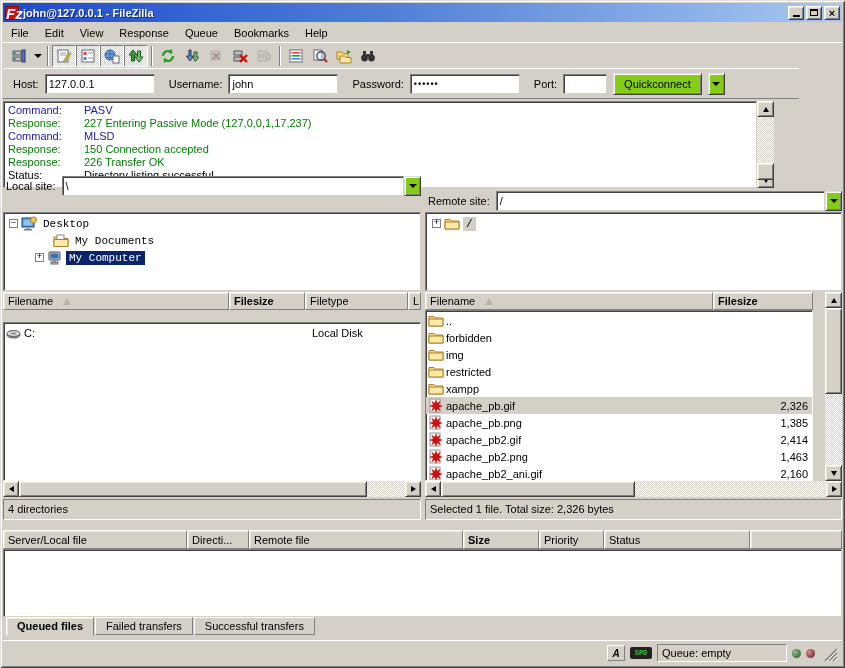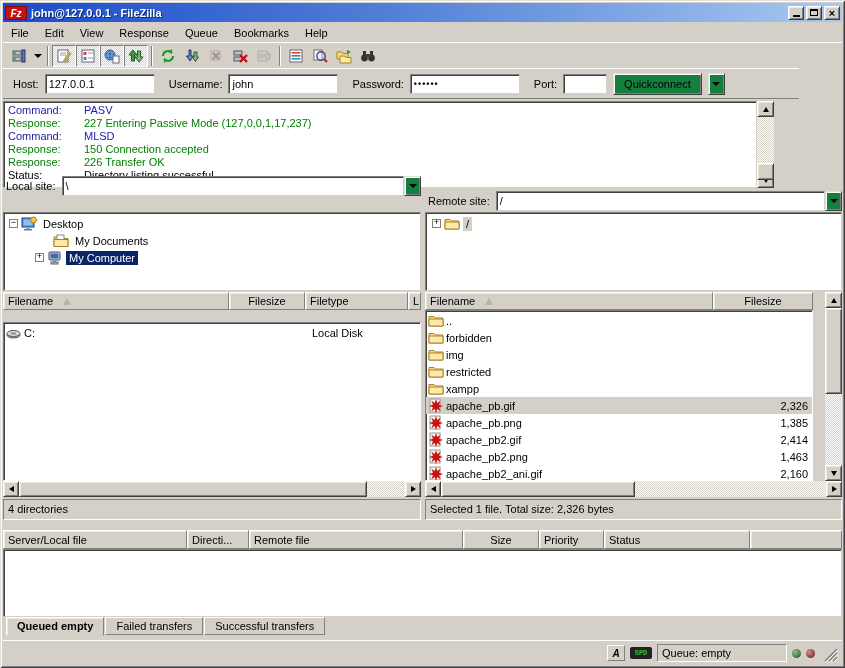--- a/index.html
+++ b/index.html
@@ -7,31 +7,31 @@
   body { font-family:"Liberation Sans", sans-serif; font-size:11px; color:#000; }
 
   #window {
     position:relative; width:845px; height:668px; background:#d4d0c8;
     box-shadow: inset 1px 1px 0 #dfdfdf, inset -1px -1px 0 #404040,
                 inset 2px 2px 0 #fff, inset -2px -2px 0 #808080;
     overflow:hidden;
   }
 
   
-  .raised { background:#15803d; border:1px solid; border-color:#dfdfdf #404040 #404040 #dfdfdf;
+  .raised { background:#84cc16; border:1px solid; border-color:#dfdfdf #404040 #404040 #dfdfdf;
             box-shadow: inset 1px 1px 0 #fff, inset -1px -1px 0 #808080; }
   .sunken-field { background:#fff; border:1px solid; border-color:#808080 #d4d0c8 #d4d0c8 #808080;
             box-shadow: inset 1px 1px 0 #404040, inset -1px -1px 0 #fff; }
 
   
   .titlebar { position:absolute; left:3px; top:3px; width:839px; height:19px;
     background:linear-gradient(to right,#1c4acc,#4f7ed6 45%,#a9c9f1);
     display:flex; align-items:center; padding:0 2px; }
-  .fz-logo { width:22px; height:14px; background:#c41212; color:#fff; font-weight:bold; font-style:italic;
-    font-size:10px; line-height:14px; text-align:center; margin-right:4px; border:1px solid #7d0b0b; }
+  .fz-logo { width:14px; height:14px; background:#c41212; color:#fff; font-weight:bold; font-style:italic;
+    font-size:15px; line-height:14px; text-align:center; margin-right:4px; border:1px solid #7d0b0b; }
   .title-text { color:#fff; font-weight:bold; font-size:11px; text-shadow:1px 1px 0 #0a246a; }
   .caption-btns { margin-left:auto; display:flex; gap:2px; }
   .cap-btn { width:16px; height:14px; background:#d4d0c8; border:1px solid; border-color:#fff #404040 #404040 #fff;
     box-shadow:inset 1px 1px 0 #ece9d8, inset -1px -1px 0 #808080;
     display:flex; align-items:center; justify-content:center; font-size:9px; font-weight:bold; }
   .glyph-min { width:7px; height:2px; background:#000; margin-top:7px; }
   .glyph-max { width:8px; height:7px; border:1px solid #000; border-top:2px solid #000; }
   .glyph-close { font-size:11px; line-height:10px; font-weight:bold; }
 
   
@@ -90,31 +90,31 @@
     box-shadow:inset 1px 1px 0 #404040; padding:2px 3px; line-height:14px; }
   .combo-btn { width:17px; height:20px; display:flex; align-items:center; justify-content:center; flex:none; }
 
   
   .tree { position:absolute; background:#fff; border:1px solid; border-color:#808080 #d4d0c8 #d4d0c8 #808080;
     box-shadow:inset 1px 1px 0 #404040; overflow:hidden; padding-top:2px; }
   .tree-row { height:17px; display:flex; align-items:center; white-space:nowrap; }
   .expander { width:9px; height:9px; background:#fff; border:1px solid #808080; font-size:9px; line-height:7px; text-align:center;
     font-family:"Liberation Mono",monospace; flex:none; }
   .tree-icon { width:16px; height:16px; margin:0 3px; flex:none; }
-  .tree-label { padding:1px 3px; }
+  .tree-label { padding:1px 3px;font-family:Liberation Mono, monospace; }
   .tree-label.sel-active { background:#0a246a; color:#fff; }
   .tree-label.sel-inactive { background:#d4d0c8; color:#000; }
 
   
   .list { position:absolute; display:flex; flex-direction:column;gap:12px; }
   .list-main { flex:1; display:flex; flex-direction:column; overflow:hidden; }
   .hdr-row { height:18px; display:flex; flex:none; }
   .hdr-cell { background:#d4d0c8; border:1px solid; border-color:#fff #808080 #808080 #fff;
     box-shadow:inset 1px 1px 0 #ece9d8; padding:1px 4px; display:flex; align-items:center; overflow:hidden; white-space:nowrap; }
-  .hdr-cell.num { justify-content:center; }
+  .hdr-cell.num { justify-content:flex-start;font-weight:bold; }
   .sort-arrow { width:0; height:0; border-left:4px solid transparent; border-right:4px solid transparent;
     border-bottom:7px solid #b8b4ac; margin-left:10px; }
   .list-body { flex:1; background:#fff; border:1px solid; border-color:#808080 transparent transparent #808080;
     box-shadow:inset 1px 1px 0 #404040; overflow:hidden; padding-top:1px; }
   .file-row { height:17px; display:flex; align-items:center; white-space:nowrap; }
   .file-row.sel { background:#d4d0c8; }
   .file-icon { width:16px; height:16px; margin:0 2px 0 2px; flex:none; }
   .cell-name { overflow:hidden; }
   .cell-size { text-align:right; padding-right:4px; }
   .cell-type { padding-left:4px; }
@@ -578,21 +578,21 @@
         <span>Priority</span>
       </div>
     <div class="hdr-cell" style="width:146px;">
         <span>Status</span>
       </div>
     <div class="hdr-cell" style="flex:1;"></div>
   </div>
   <div class="queue-body"></div>
 
   <div class="tabs">
-    <div class="tab active">Queued empty</div>
+    <div class="tab active">Queued files</div>
     <div class="tab">Failed transfers</div>
     <div class="tab">Successful transfers</div>
   </div>
 
   <div class="statusbar">
     <div class="sb-right">
       <div class="type-ind">A</div>
       <div class="speed-ind">SPD</div>
       <div class="queue-status">Queue: empty</div>
       <div class="led green"></div>

